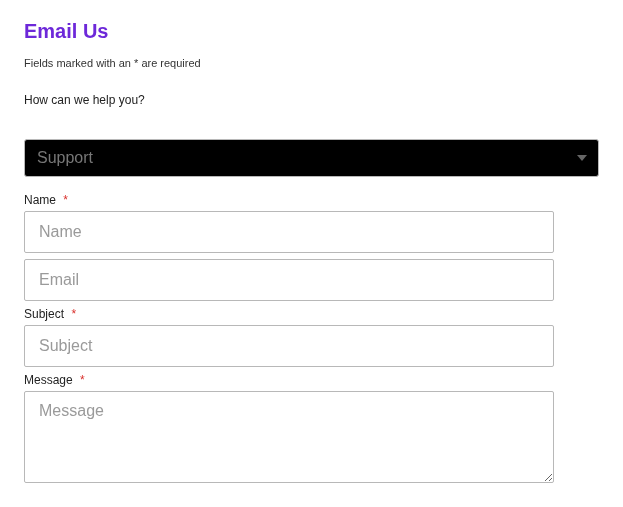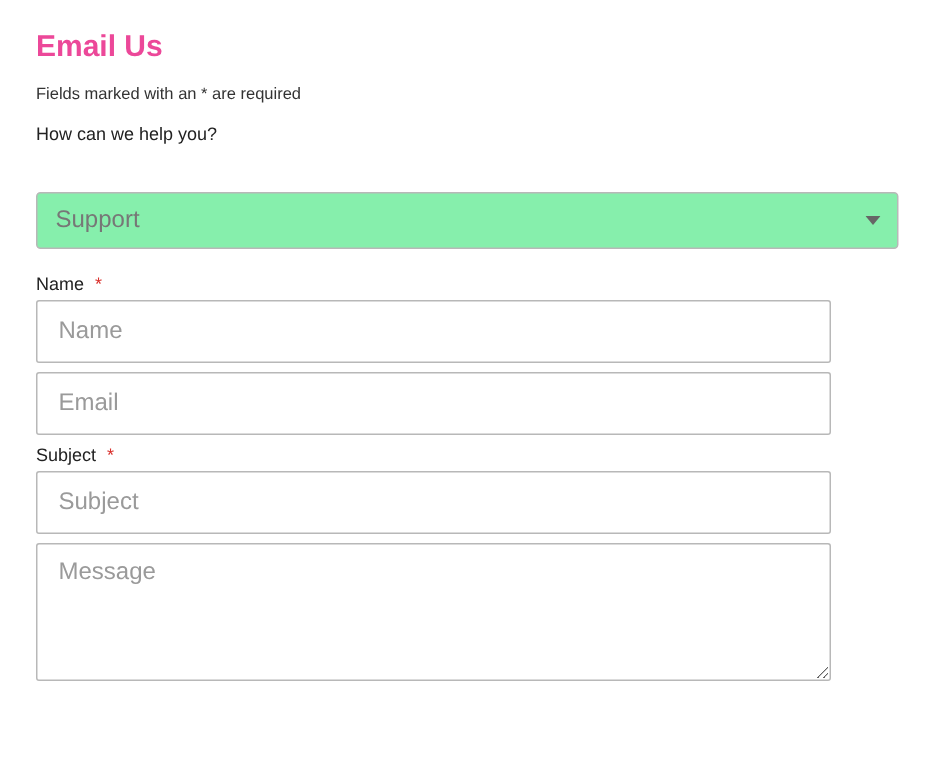--- a/index.html
+++ b/index.html
@@ -11,27 +11,27 @@
       font-family: "Segoe UI", Arial, sans-serif;
       background: #fff;
       width: 623px;
       height: 507px;
       padding: 20px 24px;
       color: #222;
     }
     .title {
       font-size: 20px;
       font-weight: 700;
-      color: #ec4899;
+      color: #6d28d9;
       margin-bottom: 14px;
     }
     .required-note {
       font-size: 11px;
       color: #333;
-      margin-bottom: 13px;
+      margin-bottom: 24px;
     }
     .label {
       font-size: 12px;
       color: #222;
       margin-bottom: 4px;
       display: block;
     }
     .req-star {
       color: #d9302c;
       margin-left: 4px;
@@ -44,21 +44,21 @@
     .select-box {
       width: 100%;
       height: 38px;
       border: 1px solid #b8b8b8;
       border-radius: 3px;
       padding: 0 12px;
       display: flex;
       align-items: center;
       font-size: 16px;
       color: #777;
-      background: #86efac;
+      background: #000000;
       cursor: pointer;
       margin-top: 32px;
     }
     .select-caret {
       position: absolute;
       right: 12px;
       top: 50%;
       transform: translateY(-50%);
       pointer-events: none;
     }
@@ -131,14 +131,18 @@
 
 <div class="field-block">
   <label class="label">
     <span>Subject</span>
     <span class="req-star">*</span>
   </label>
   <input type="text" class="text-input" placeholder="Subject" style="">
 </div>
 
 <div class="field-block">
+  <label class="label">
+    <span>Message</span>
+    <span class="req-star">*</span>
+  </label>
   <textarea class="textarea" placeholder="Message" style=""></textarea>
 </div>
 
 </body></html>

